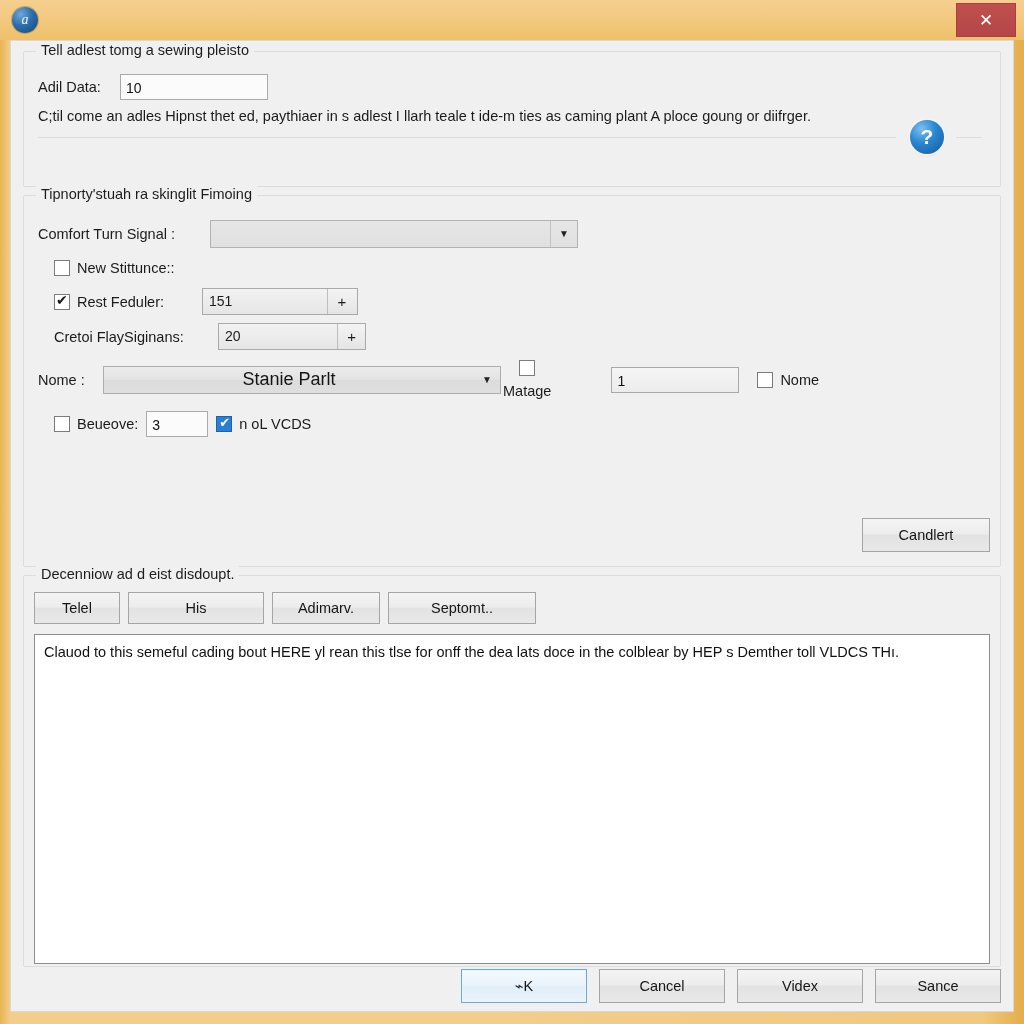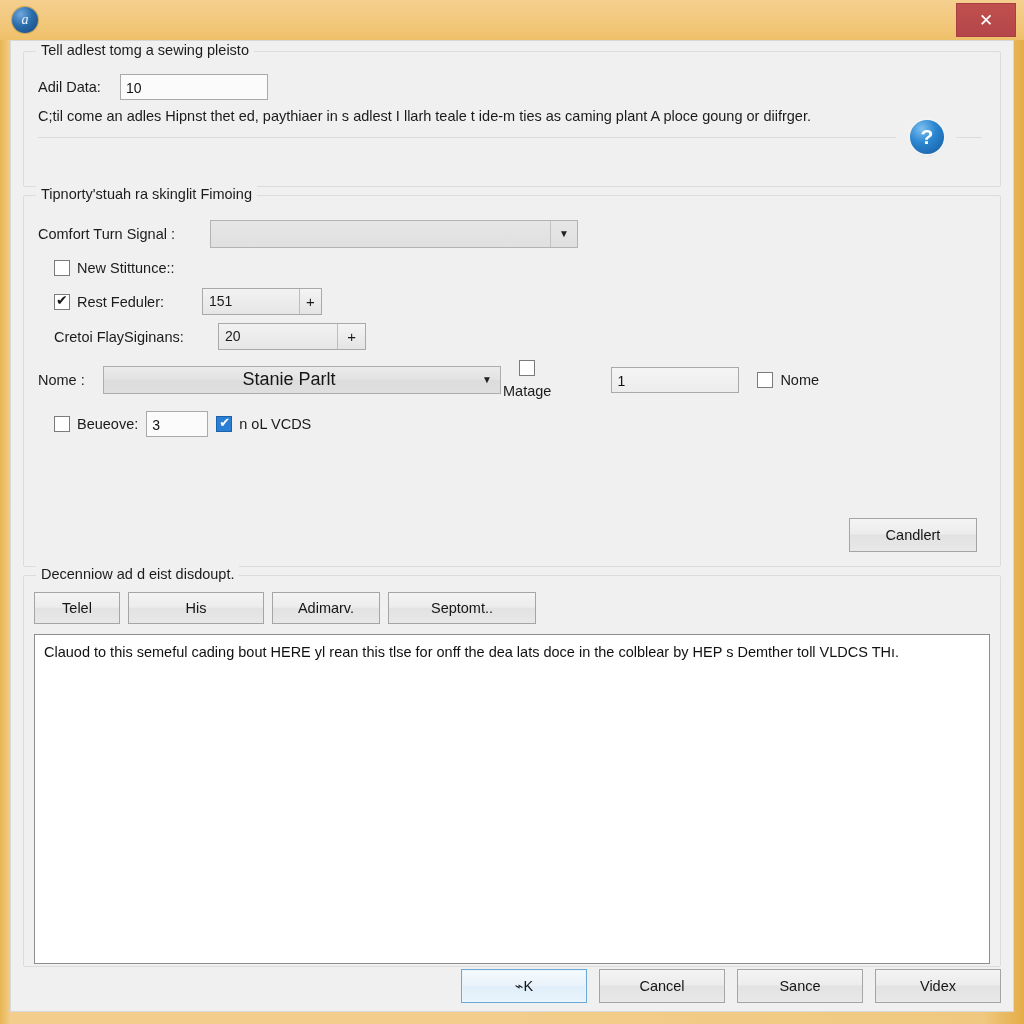--- a/index.html
+++ b/index.html
@@ -335,21 +335,21 @@
           <span class="cb"></span>
           <span class="lbl">New Stittunce::</span>
         </div>
       </div>
 
       <div class="row" style="margin-bottom:8px; padding-left:16px;">
         <div class="cb-wrap" style="width:148px;">
           <span class="cb checked"></span>
           <span class="lbl">Rest Feduler:</span>
         </div>
-        <div class="spin" style="width:120px;">
+        <div class="spin" style="width:156px;">
           <span class="sval">151</span>
           <span class="sbtn">+</span>
         </div>
       </div>
 
       <div class="row" style="margin-bottom:10px; padding-left:16px;">
         <div class="lbl" style="width:164px;">Cretoi FlaySiginans:</div>
         <div class="spin" style="width:148px;">
           <span class="sval">20</span>
           <span class="sbtn">+</span>
@@ -378,37 +378,37 @@
           <span class="cb"></span>
           <span class="lbl">Beueove:</span>
         </div>
         <div class="textbox" style="width:62px; margin-left:8px;">3</div>
         <div class="cb-wrap" style="margin-left:8px;">
           <span class="cb blue checked"></span>
           <span class="lbl">n oL VCDS</span>
         </div>
       </div>
 
-      <div class="btn" style="position:absolute; right:23px; bottom:14px; width:128px; height:34px;">Candlert</div>
+      <div class="btn" style="position:absolute; right:10px; bottom:14px; width:128px; height:34px;">Candlert</div>
     </div>
 
     <div class="group" id="group-bottom">
       <div class="legend">Decenniow ad d eist disdoupt.</div>
 
       <div class="tabrow">
         <div class="btn" style="width:86px;">Telel</div>
         <div class="btn" style="width:136px;">His</div>
         <div class="btn" style="width:108px;">Adimarv.</div>
         <div class="btn" style="width:148px;">Septomt..</div>
       </div>
 
       <div class="bigbox">Clauod to this semeful cading bout HERE yl rean this tlse for onff the dea lats doce in the colblear by HEP s Demther toll VLDCS THı.</div>
     </div>
 
     <div class="footer">
       <div class="btn default">⌁K</div>
       <div class="btn">Cancel</div>
+      <div class="btn">Videx</div>
       <div class="btn">Sance</div>
-      <div class="btn">Videx</div>
     </div>
 
   </div>
 </div>
 
 </body></html>

